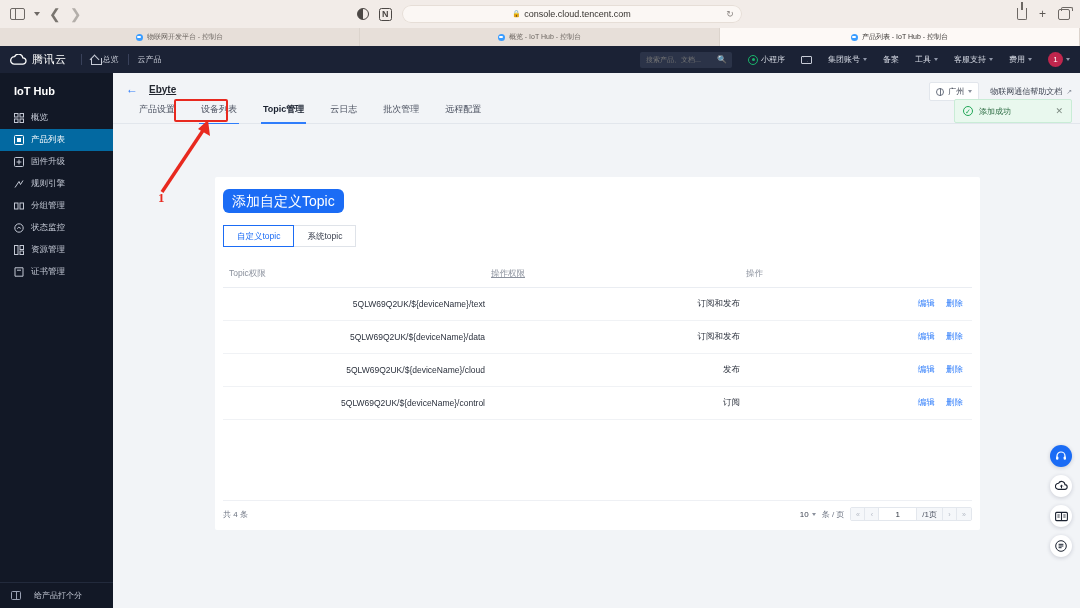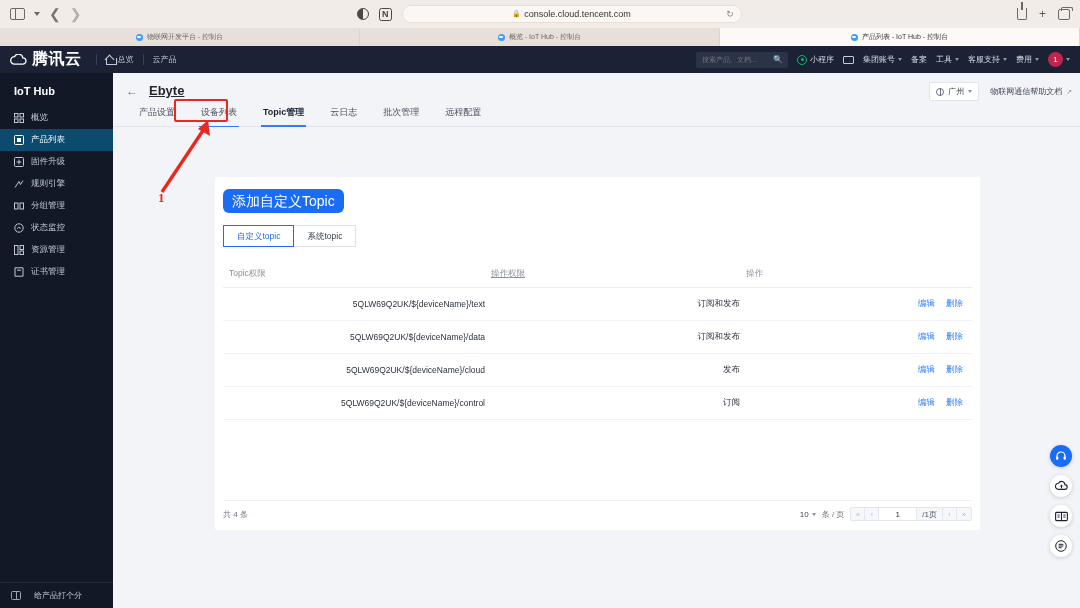--- a/index.html
+++ b/index.html
@@ -54,27 +54,27 @@
   .tabfav::after{content:""; display:block; width:4px; height:2.4px; border-radius:3px; background:#fff;}
 
   
   .tc-header {
     position: absolute; left: 0; top: 46px; width: 1080px; height: 27px;
     background: #1b2235; display: flex; align-items: center; padding: 0 10px;
   }
   .logo-wrap { display: flex; align-items: center; gap: 5px; }
   .logo-cloud { width: 17px; height: 12px; position: relative; }
   .logo-cloud svg { display: block; }
-  .logo-text { color: #fff; font-size: 16px; font-weight: 700; letter-spacing: .5px; }
+  .logo-text { color: #fff; font-size: 11px; font-weight: 400; letter-spacing: .5px; }
   .hdr-link { color: #c7cbd6; font-size: 8px; display: flex; align-items: center; gap: 3px; }
   .hdr-div { width:1px; height:11px; background:#39415a; margin: 0 9px; }
   .home-ic { width: 9px; height: 9px; position: relative; }
   .home-ic::before{ content:""; position:absolute; left:0; top:3px; width:9px; height:6px; border:1px solid #c7cbd6; border-top:none;}
   .home-ic::after{ content:""; position:absolute; left:0.6px; top:0.5px; width:6px; height:6px; border-left:1px solid #c7cbd6; border-top:1px solid #c7cbd6; transform: rotate(45deg);}
-  .hdr-right { margin-left: auto; display: flex; align-items: center; gap: 9px; }
+  .hdr-right { margin-left: auto; display: flex; align-items: center; gap: 16px; }
   .hdr-search {
     width: 92px; height: 16px; background: #2b3348; border-radius: 2px;
     display: flex; align-items: center; padding: 0 6px; position: relative;
   }
   .hdr-search input {
     background: transparent; border: none; outline: none; color: #8d94a6; font-size: 7px;
     width: 100%; font-family: "Liberation Sans", sans-serif;
   }
   .hdr-search .mag { position: absolute; right: 5px; color: #9aa1b3; font-size: 8px; }
   .hdr-item { color: #d4d8e2; font-size: 8px; display: flex; align-items: center; gap: 3px; }
@@ -89,36 +89,36 @@
   
   .sidebar {
     position: absolute; left: 0; top: 73px; width: 130px; height: 535px;
     background: #121826; display: flex; flex-direction: column;
   }
   .side-title { color: #fff; font-size: 11px; font-weight: 700; padding: 12px 0 10px 14px; }
   .side-item {
     height: 22px; display: flex; align-items: center; gap: 7px; padding-left: 14px;
     color: #c3c8d4; font-size: 8.5px;
   }
-  .side-item.active { background: #0c4a6e; color: #fff; }
+  .side-item.active { background: #0369a1; color: #fff; }
   .side-ic { width: 10px; height: 10px; display:inline-flex; align-items:center; justify-content:center; }
   .side-ic svg { display:block; }
   .side-footer {
     margin-top: auto; height: 26px; border-top: 1px solid #222a3c;
     display: flex; align-items: center; gap: 13px; padding-left: 11px;
     color: #c3c8d4; font-size: 8px;
   }
   .collapse-ic { width: 10px; height: 9px; border: 1.1px solid #9aa1b3; border-radius: 1.5px; position: relative; }
   .collapse-ic::after { content:""; position:absolute; left:3.5px; top:0; bottom:0; width:1.1px; background:#9aa1b3; }
 
   
   .content { position: absolute; left: 113px; top: 73px; width: 967px; height: 535px; background: #f2f4f7; }
   .crumb { display: flex; align-items: center; gap: 11px; padding: 10px 0 0 13px; }
   .back-arrow { color: #2f7dfb; font-size: 12px; line-height: 1; }
-  .page-title { font-size: 13px; font-weight: 700; color: #232730; text-decoration: underline; }
+  .page-title { font-size: 10px; font-weight: 700; color: #232730; text-decoration: underline; }
 
   .tabbar { display: flex; align-items: flex-end; gap: 0; padding: 8px 0 0 13px;
             border-bottom: 1px solid #e2e6ec; height: 29px; position: relative; }
   .tabitem { font-size: 9px; color: #4b5160; padding: 0 13px 7px 13px; position: relative; margin-top: 48px; }
   .tabitem.active { color: #1b2230; font-weight: 700; }
   .tabitem.active::after { content:""; position:absolute; left:11px; right:11px; bottom:-1px; height:2px; background:#2f7dfb; }
   .tabitem.hl-underline::after { content:""; position:absolute; left:11px; right:11px; bottom:-1px; height:1.5px; background:#2f7dfb; }
 
   .panel { position: absolute; left: 102px; top: 104px; width: 765px; height: 353px;
            background: #fff; border-radius: 2px; }
@@ -398,20 +398,25 @@
         <span class="globe"></span>
         <span>广州</span>
         <span class="pg-caret"></span>
       </span>
       <span class="doc-link">
         <span>物联网通信帮助文档</span>
         <span class="ext-ic">↗</span>
       </span>
     </div>
 
+    <div class="toast">
+      <span class="toast-check">✓</span>
+      <span class="toast-text">添加成功</span>
+      <span class="toast-x">✕</span>
+    </div>
 
     <div class="tabbar">
       <div class="tabitem">
         <span>产品设置</span>
       </div>
       <div class="tabitem hl-underline">
         <span>设备列表</span>
       </div>
       <div class="tabitem active">
         <span>Topic管理</span>

